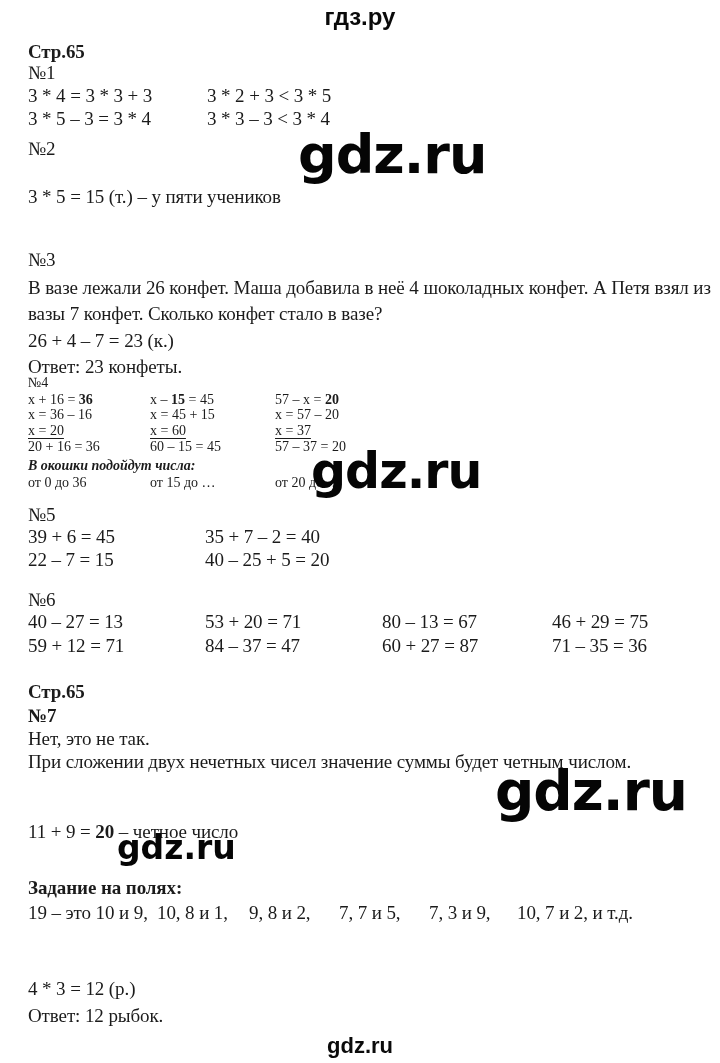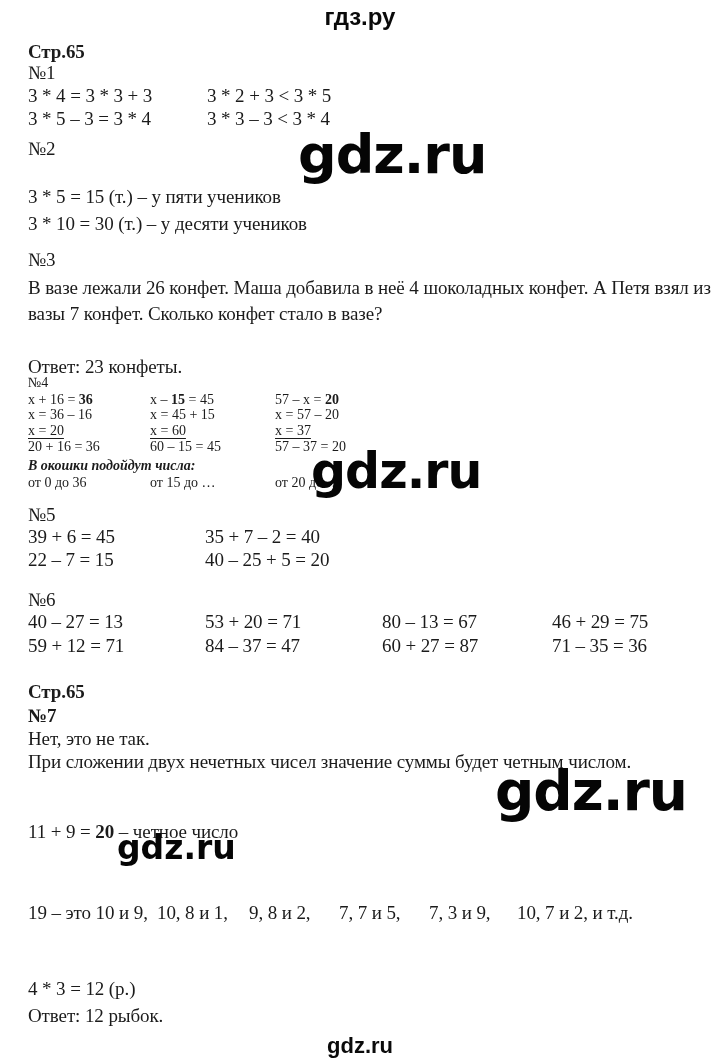--- a/index.html
+++ b/index.html
@@ -41,25 +41,25 @@
   <div class="abs t b" style="left:28px;top:42px">Стр.65</div>
 
   <div class="abs t" style="left:28px;top:63px">№1</div>
   <div class="abs t" style="left:28px;top:86px">3 * 4 = 3 * 3 + 3</div>
   <div class="abs t" style="left:207px;top:86px">3 * 2 + 3 &lt; 3 * 5</div>
   <div class="abs t" style="left:28px;top:109px">3 * 5 – 3 = 3 * 4</div>
   <div class="abs t" style="left:207px;top:109px">3 * 3 – 3 &lt; 3 * 4</div>
 
   <div class="abs t" style="left:28px;top:139px">№2</div>
   <div class="abs t" style="left:28px;top:187px">3 * 5 = 15 (т.) – у пяти учеников</div>
-  <div class="abs t" style="left:28px;top:214px">3 * 10 = 30 (т.) – у десяти учеников</div>
 
   <div class="abs t" style="left:28px;top:250px">№3</div>
   <div class="abs t" style="left:28px;top:278px">В вазе лежали 26 конфет. Маша добавила в неё 4 шоколадных конфет. А Петя взял из</div>
   <div class="abs t" style="left:28px;top:304px">вазы 7 конфет. Сколько конфет стало в вазе?</div>
+  <div class="abs t" style="left:28px;top:331px">26 + 4 – 7 = 23 (к.)</div>
   <div class="abs t" style="left:28px;top:357px">Ответ: 23 конфеты.</div>
 
   <div class="abs sm" style="left:28px;top:376px">№4</div>
 
   <div class="abs sm" style="left:28px;top:393px"><span>x + 16 = </span><span class="b">36</span><span></span></div>
   <div class="abs sm" style="left:150px;top:393px"><span>x – </span><span class="b">15</span><span> = 45</span></div>
   <div class="abs sm" style="left:275px;top:393px"><span>57 – x = </span><span class="b">20</span><span></span></div>
 
   <div class="abs sm" style="left:28px;top:408px">x = 36 – 16</div>
   <div class="abs sm" style="left:150px;top:408px">x = 45 + 15</div>
@@ -94,20 +94,21 @@
   <div class="abs t" style="left:382px;top:636px">60 + 27 = 87</div>
   <div class="abs t" style="left:552px;top:636px">71 – 35 = 36</div>
 
   <div class="abs t b" style="left:28px;top:682px">Стр.65</div>
 
   <div class="abs t b" style="left:28px;top:706px">№7</div>
   <div class="abs t" style="left:28px;top:729px">Нет, это не так.</div>
   <div class="abs t" style="left:28px;top:752px">При сложении двух нечетных чисел значение суммы будет четным числом.</div>
   <div class="abs t" style="left:28px;top:822px"><span>11 + 9 = </span><span class="b">20</span><span> – четное число</span></div>
 
+  <div class="abs t b" style="left:28px;top:878px">Задание на полях:</div>
   <div class="abs t" style="left:28px;top:903px">19 – это 10 и 9,</div>
   <div class="abs t" style="left:157px;top:903px">10, 8 и 1,</div>
   <div class="abs t" style="left:249px;top:903px">9, 8 и 2,</div>
   <div class="abs t" style="left:339px;top:903px">7, 7 и 5,</div>
   <div class="abs t" style="left:429px;top:903px">7, 3 и 9,</div>
   <div class="abs t" style="left:517px;top:903px">10, 7 и 2, и т.д.</div>
 
   <div class="abs t" style="left:28px;top:979px">4 * 3 = 12 (р.)</div>
   <div class="abs t" style="left:28px;top:1006px">Ответ: 12 рыбок.</div>
 

